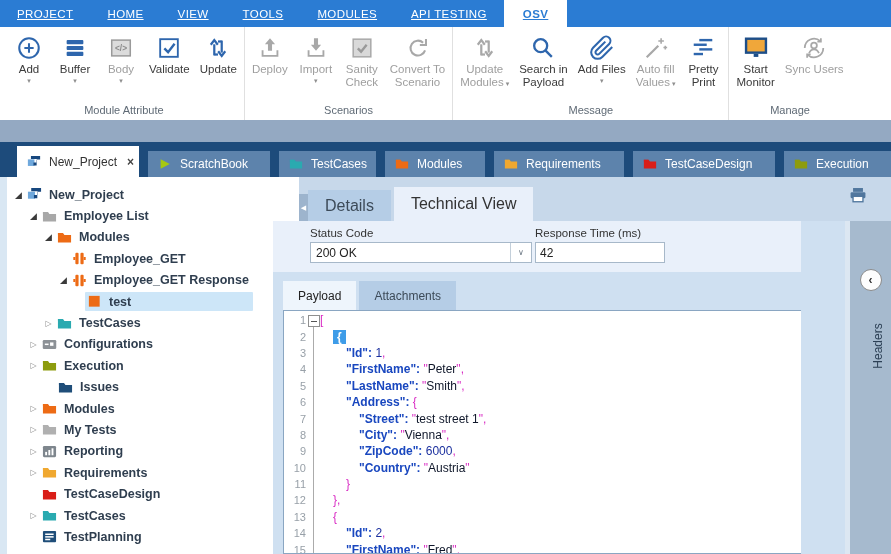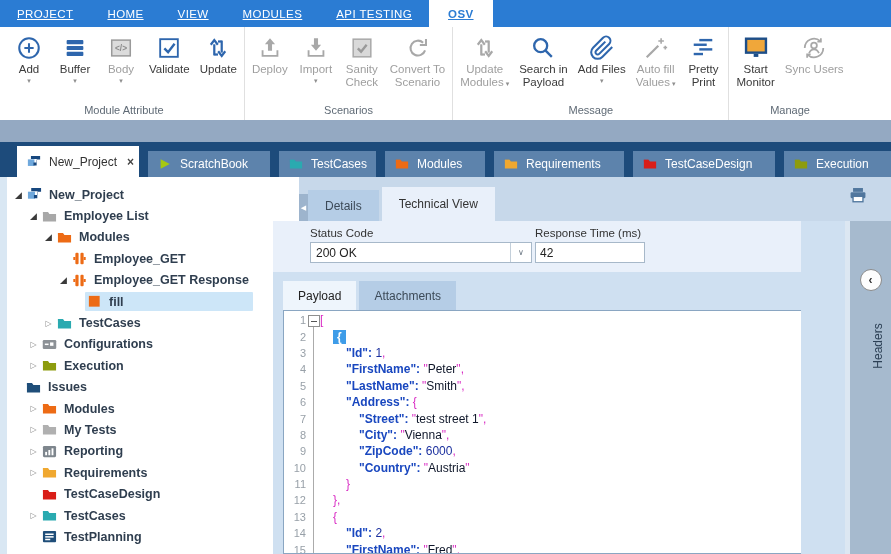--- a/index.html
+++ b/index.html
@@ -54,37 +54,37 @@
   .tico{width:15px;height:15px;margin-right:7px;flex:none;}
   .tico svg{width:15px;height:15px;display:block;}
   .tlabel{font-size:12.5px;font-weight:600;color:#2f3e4f;white-space:nowrap;}
 
   
   #inspector{flex:1;display:flex;flex-direction:column;background:#cfe0f1;overflow:hidden;}
   #insp-tabband{height:44px;background:#c7d8ea;display:flex;align-items:flex-end;flex:none;position:relative;}
   #insp-tabband .wspacer{width:26px;height:44px;background:#fff;flex:none;}
   #insp-handle{width:9px;height:27px;background:#9db4cd;margin-bottom:0;flex:none;display:flex;
                align-items:center;justify-content:center;color:#fff;font-size:7px;cursor:default;}
-  .itab{height:31px;display:flex;align-items:center;padding:0 17px;font-size:12px;color:#3c4a58;
+  .itab{height:31px;display:flex;align-items:center;padding:0 17px;font-size:16px;color:#3c4a58;
         background:#b5cde6;margin-right:3px;cursor:default;}
   .itab.active{background:#e9f0fa;color:#333;height:34px;}
   #printer{position:absolute;right:24px;top:9px;width:18px;height:18px;cursor:default;}
   #printer svg{width:18px;height:18px;display:block;}
 
   #insp-lower{flex:1;display:flex;overflow:hidden;gap:44px;}
   #insp-content{flex:1;display:flex;flex-direction:column;overflow:hidden;}
 
   #statusband{height:51px;background:#e9f0fa;flex:none;padding-left:37px;display:flex;align-items:flex-start;padding-top:6px;box-sizing:border-box;}
   .fgroup{display:flex;flex-direction:column;}
   .flabel{font-size:11.5px;color:#333;margin-bottom:3px;}
   .combo{width:222px;height:21px;background:#fff;border:1px solid #a7b8c9;display:flex;align-items:center;box-sizing:border-box;}
   .combo .cval{flex:1;font-size:12px;color:#222;padding-left:5px;}
   .combo .cbtn{width:20px;height:100%;border-left:1px solid #c3cfda;display:flex;align-items:center;justify-content:center;
                color:#6a7682;font-size:8px;}
-  .tinput{width:110px;height:21px;border:1px solid #a7b8c9;font-size:12px;color:#222;padding:0 4px;
+  .tinput{width:130px;height:21px;border:1px solid #a7b8c9;font-size:12px;color:#222;padding:0 4px;
           box-sizing:border-box;margin:0;font-family:inherit;background:#fff;}
   #rt-group{margin-left:3px;}
 
   #payloadarea{flex:1;background:#cfe0f1;padding:9px 0 0 10px;display:flex;flex-direction:column;overflow:hidden;}
   #ptabs{display:flex;flex:none;}
   .ptab{height:29px;display:flex;align-items:center;padding:0 15px;font-size:12px;color:#3c4a58;
         background:#b5cde6;margin-right:3px;cursor:default;}
   .ptab.active{background:#eef5fc;color:#222;}
   #editor{flex:1;background:#fff;border:1px solid #8aa6c2;border-right:none;position:relative;overflow:hidden;}
   #fold-rail{position:absolute;left:29px;top:14px;bottom:0;border-left:1px solid #ababab;}
@@ -114,20 +114,21 @@
                  font-size:12px;color:#2c4055;text-align:center;white-space:nowrap;}
 </style>
 </head>
 <body>
 
 <div id="app">
   <div id="menubar">
       <div class="mi">PROJECT</div>
       <div class="mi">HOME</div>
       <div class="mi">VIEW</div>
+      <div class="mi">TOOLS</div>
       <div class="mi">MODULES</div>
       <div class="mi">API TESTING</div>
       <div class="mi active">OSV</div>
     </div>
   <div id="ribbon">
       <div class="rgroup">
         <div class="rrow">
           <div class="rbtn">
             <div class="ricon">
               <svg viewBox="0 0 28 28" fill="none" stroke="currentColor" stroke-width="2.2">
@@ -465,21 +466,21 @@
             </span>
           </div>
           <div class="trow" style="padding-left: 65px;">
             <span class="texp none"></span>
             <span class="tcontent sel">
               <span class="tico">
                 <svg viewBox="0 0 16 16">
                   <rect x="2" y="2" width="11.5" height="11.5" fill="#ed6b15"></rect>
                 </svg>
               </span>
-              <span class="tlabel">fill</span>
+              <span class="tlabel">test</span>
             </span>
           </div>
           <div class="trow" style="padding-left: 35px;">
             <span class="texp closed">▷</span>
             <span class="tcontent">
               <span class="tico">
                 <svg viewBox="0 0 16 16">
                   <path d="M1 3.2h5.2l1.6 2H15v8H1z" fill="#2aaab0"></path>
                   <path d="M1 3.2h5.2l1.6 2H1z" fill="#2aaab0" opacity=".75"></path>
                 </svg>
@@ -505,21 +506,21 @@
             <span class="tcontent">
               <span class="tico">
                 <svg viewBox="0 0 16 16">
                   <path d="M1 3.2h5.2l1.6 2H15v8H1z" fill="#8d9c0e"></path>
                   <path d="M1 3.2h5.2l1.6 2H1z" fill="#8d9c0e" opacity=".75"></path>
                 </svg>
               </span>
               <span class="tlabel">Execution</span>
             </span>
           </div>
-          <div class="trow" style="padding-left: 4px;">
+          <div class="trow" style="padding-left: 36px;">
             <span class="texp none"></span>
             <span class="tcontent">
               <span class="tico">
                 <svg viewBox="0 0 16 16">
                   <path d="M1 3.2h5.2l1.6 2H15v8H1z" fill="#1f4e79"></path>
                   <path d="M1 3.2h5.2l1.6 2H1z" fill="#1f4e79" opacity=".75"></path>
                 </svg>
               </span>
               <span class="tlabel">Issues</span>
             </span>

